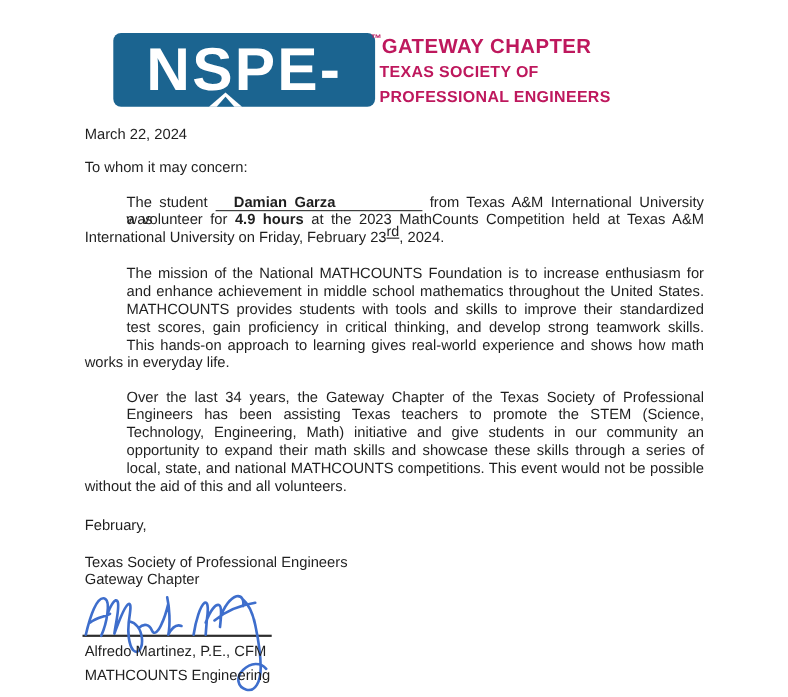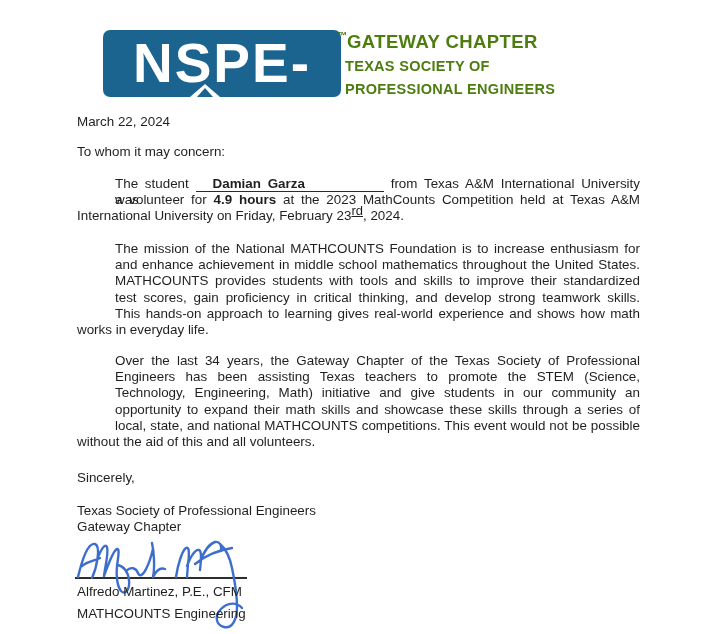--- a/index.html
+++ b/index.html
@@ -21,21 +21,21 @@
   .notch-white{
     position:absolute;bottom:0;left:87px;width:0;height:0;
     border-left:15px solid transparent;border-right:15px solid transparent;
     border-bottom:13px solid #ffffff;
   }
   .notch-blue{
     position:absolute;bottom:0;left:94px;width:0;height:0;
     border-left:8px solid transparent;border-right:8px solid transparent;
     border-bottom:9px solid #1b6490;
   }
-  .logo-side{position:absolute;left:337px;top:31px;color:#4d7c0f;}
+  .logo-side{position:absolute;left:337px;top:31px;color:#be185d;}
   .tm{font-size:10px;font-weight:700;vertical-align:top;position:relative;top:-1px;}
   .chapter{font-size:18.5px;font-weight:700;letter-spacing:0.4px;}
   .org-sub{font-size:14.5px;font-weight:700;letter-spacing:0.3px;margin-left:8px;}
   .org-sub.first{margin-top:5px;}
   .org-sub.second{margin-top:7px;}
 
   
   .bodytext{font-size:13.4px;line-height:16.2px;color:#1f1f1f;}
   .para{width:563px;}
   .ln{height:16.2px;white-space:normal;}
@@ -98,21 +98,21 @@
 
   <div class="abs bodytext para" style="left:77px;top:353px;">
     <div class="ln j">Over the last 34 years, the Gateway Chapter of the Texas Society of Professional</div>
     <div class="ln j">Engineers has been assisting Texas teachers to promote the STEM (Science,</div>
     <div class="ln j">Technology, Engineering, Math) initiative and give students in our community an</div>
     <div class="ln j">opportunity to expand their math skills and showcase these skills through a series of</div>
     <div class="ln j">local, state, and national MATHCOUNTS competitions. This event would not be possible</div>
     <div class="ln">without the aid of this and all volunteers.</div>
   </div>
 
-  <div class="abs bodytext" style="left:77px;top:470px;">Sincerely,</div>
+  <div class="abs bodytext" style="left:77px;top:470px;">February,</div>
   <div class="abs bodytext" style="left:77px;top:503px;">Texas Society of Professional Engineers</div>
   <div class="abs bodytext" style="left:77px;top:519px;">Gateway Chapter</div>
 
   <div class="sig-rule"></div>
   <svg class="sig-svg" viewBox="70 533 185 100">
     <g fill="none" stroke-width="2.4" stroke-linecap="round" stroke-linejoin="round">
       <path d="M 78 577 C 82 560 88 542 95 544 C 101 546 97 567 92 578
                M 82 566 C 88 561 95 561 100 558
                M 97 560 C 101 549 105 543 107 547 C 109 552 105 567 104 576
                M 104 576 C 109 562 114 550 117 549 C 120 548 118 558 117 566

